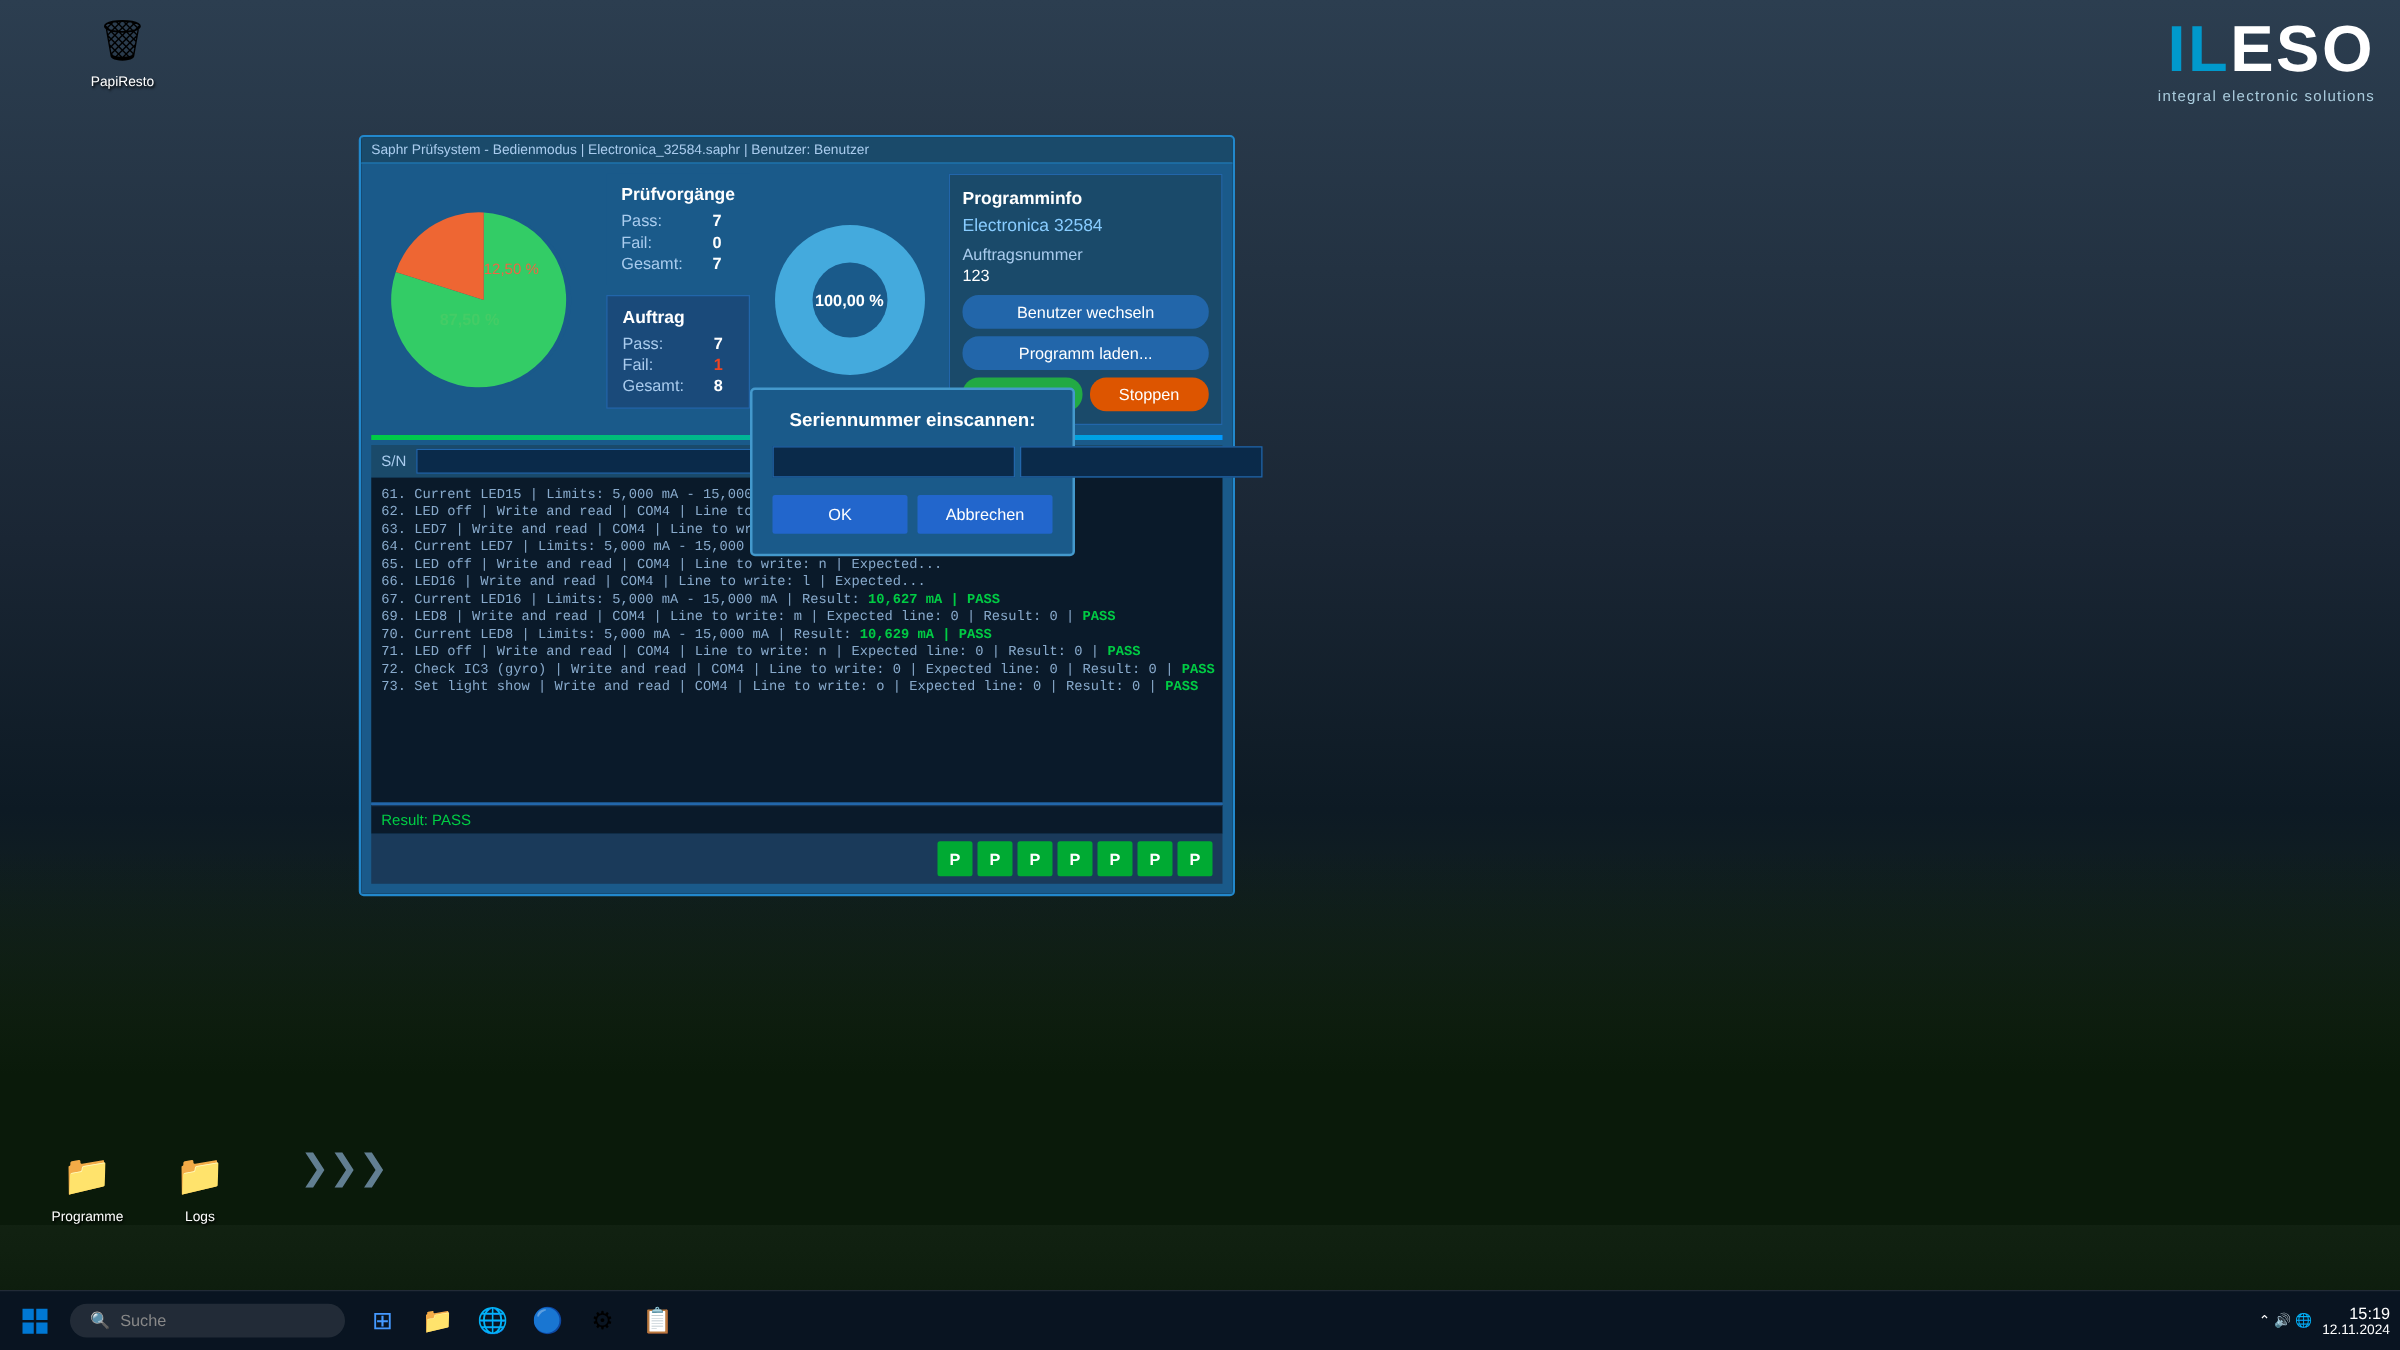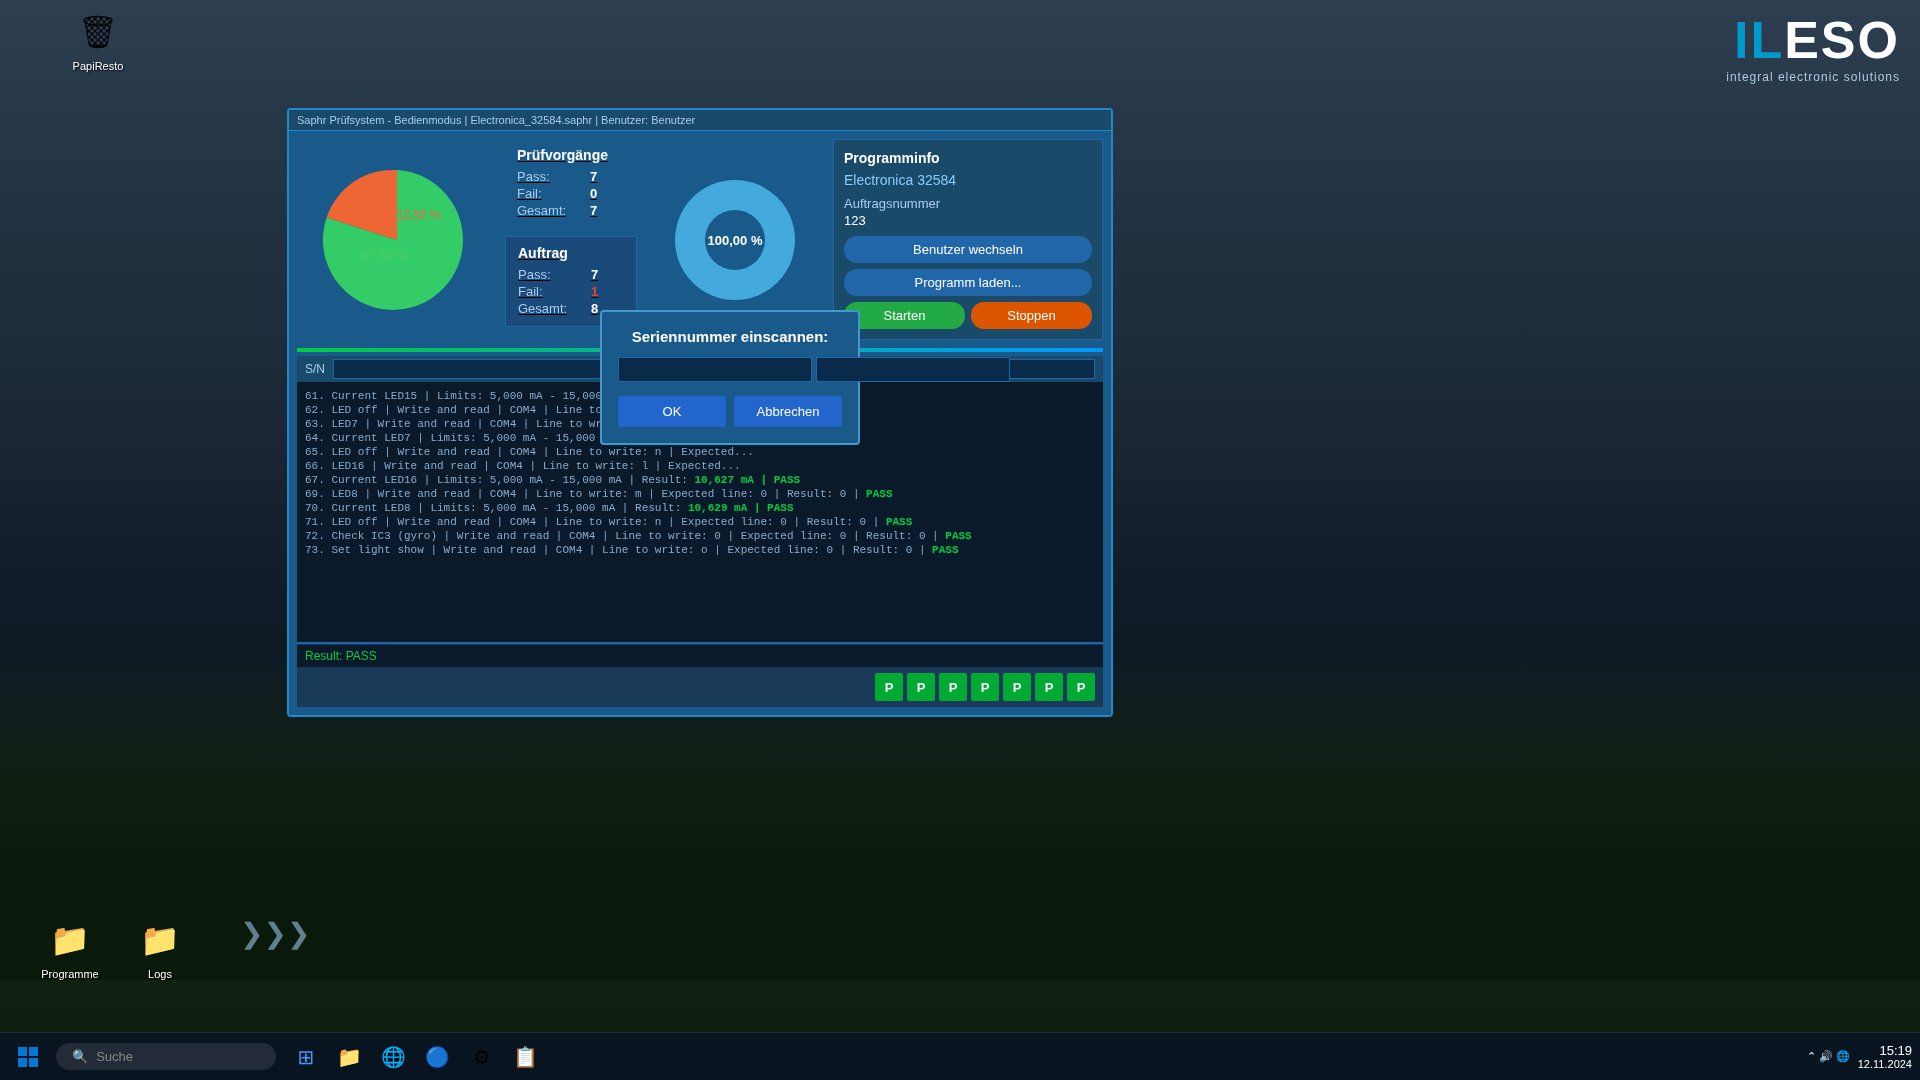--- a/index.html
+++ b/index.html
@@ -76,21 +76,21 @@
       text-align: center;
       margin-top: 4px;
       text-shadow: 1px 1px 2px black;
     }
 
     
     .app-window {
       position: absolute;
       top: 108px;
       left: 287px;
-      width: 826px;
+      width: 701px;
       background: #000000;
       border: 2px solid #2288cc;
       border-radius: 4px;
     }
 
     .window-title-bar {
       background: #1a4a6a;
       padding: 4px 8px;
       font-size: 11px;
       color: #aaccee;
@@ -123,21 +123,20 @@
       width: 160px;
       height: 160px;
     }
 
     
     .stats-section {
       flex: 1;
       display: flex;
       flex-direction: column;
       gap: 8px;
-      text-decoration: underline;
     }
 
     .pruefvorgaenge-box {
       background: #1a5a8a;
       padding: 8px 12px;
       color: #cceeff;
       font-size: 13px;
     }
     .pruefvorgaenge-box h3 {
       font-size: 14px;

